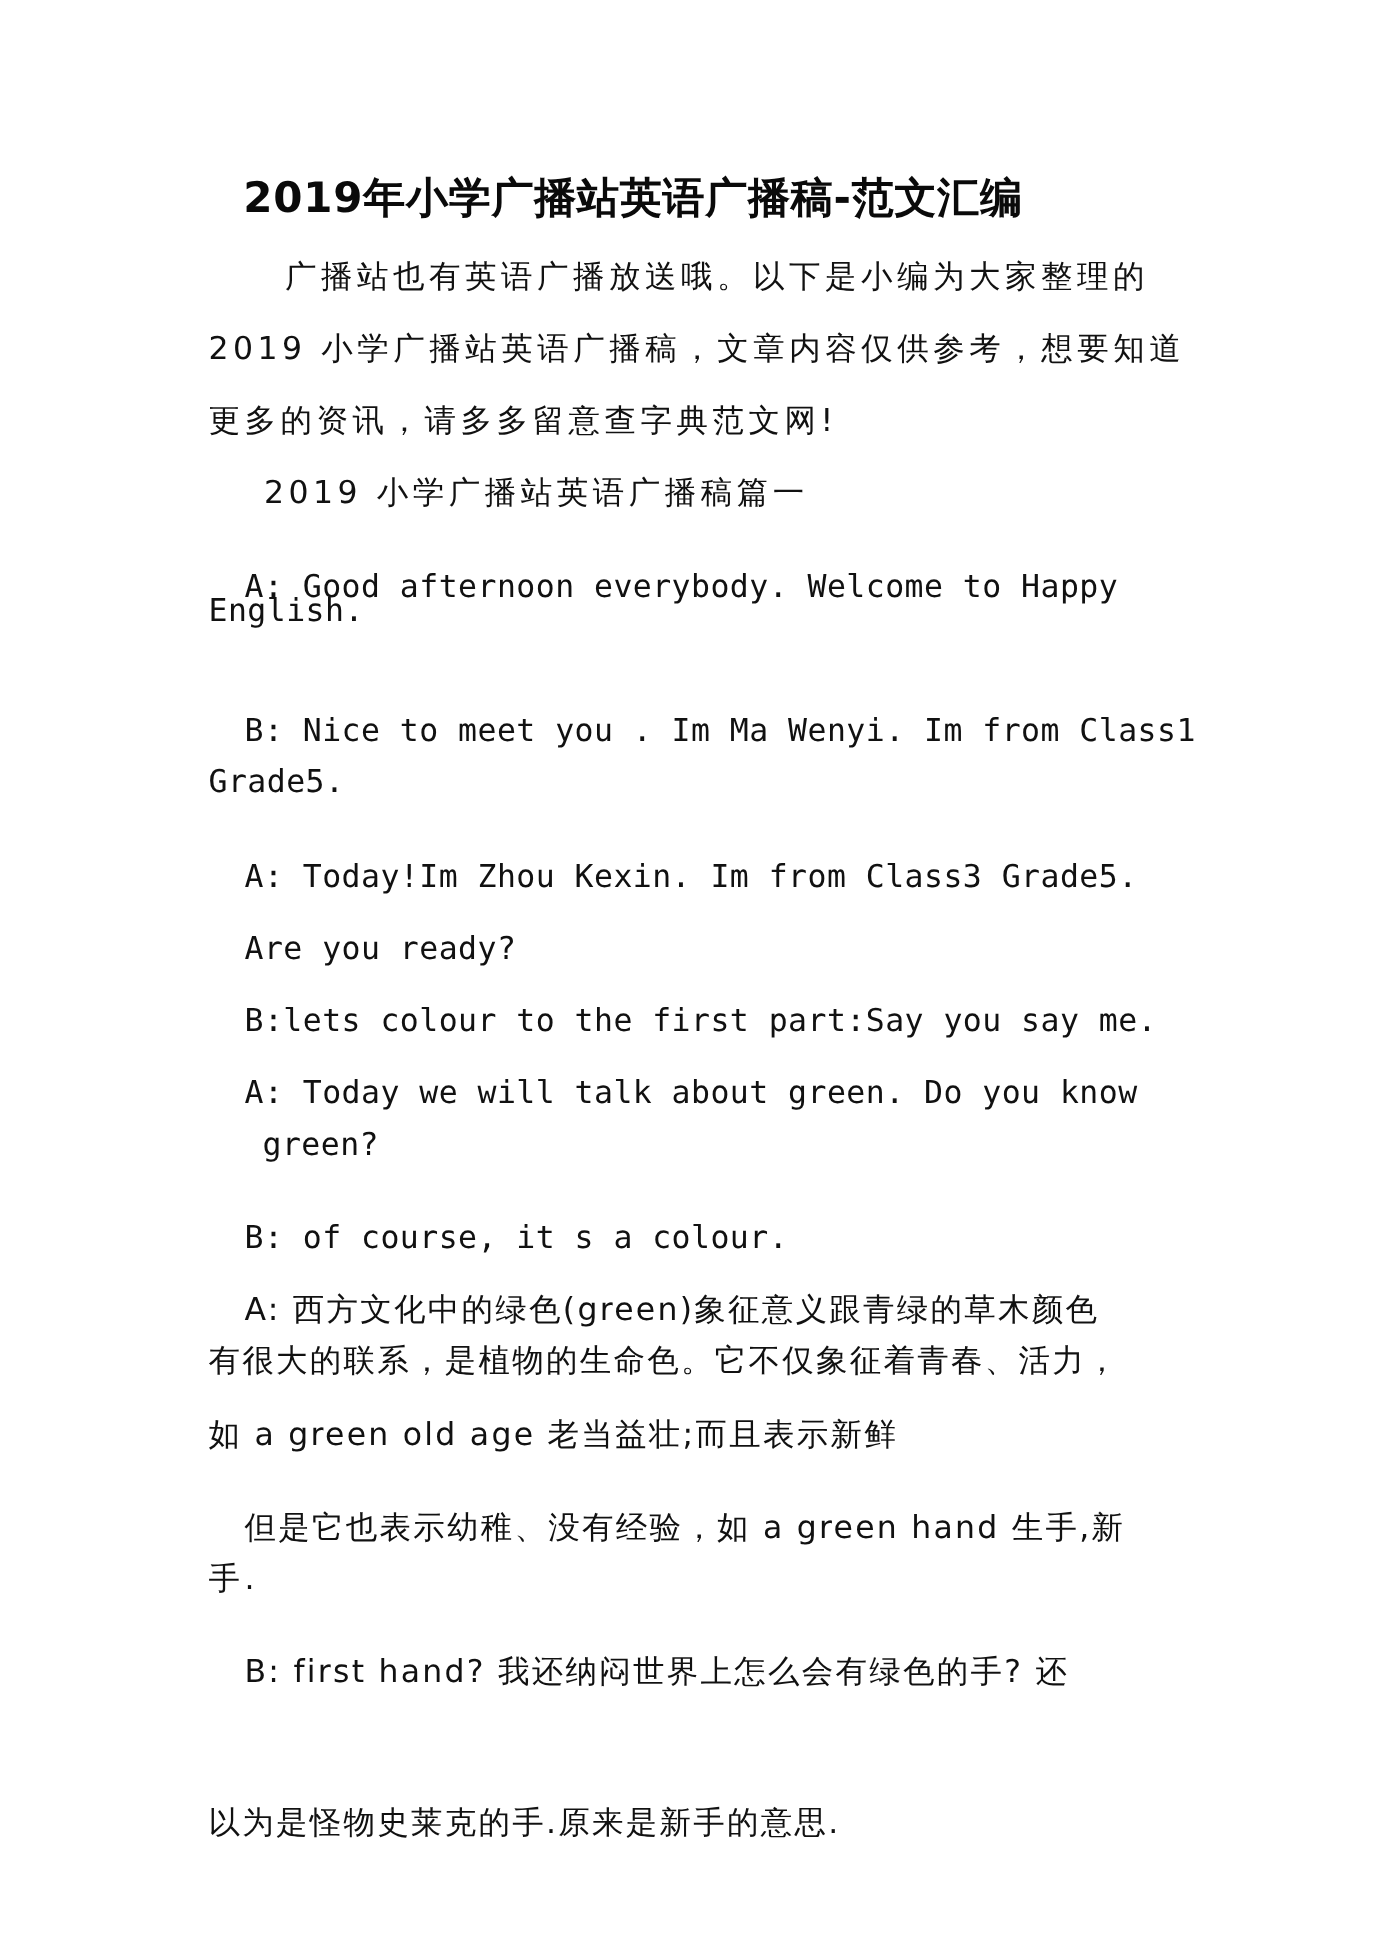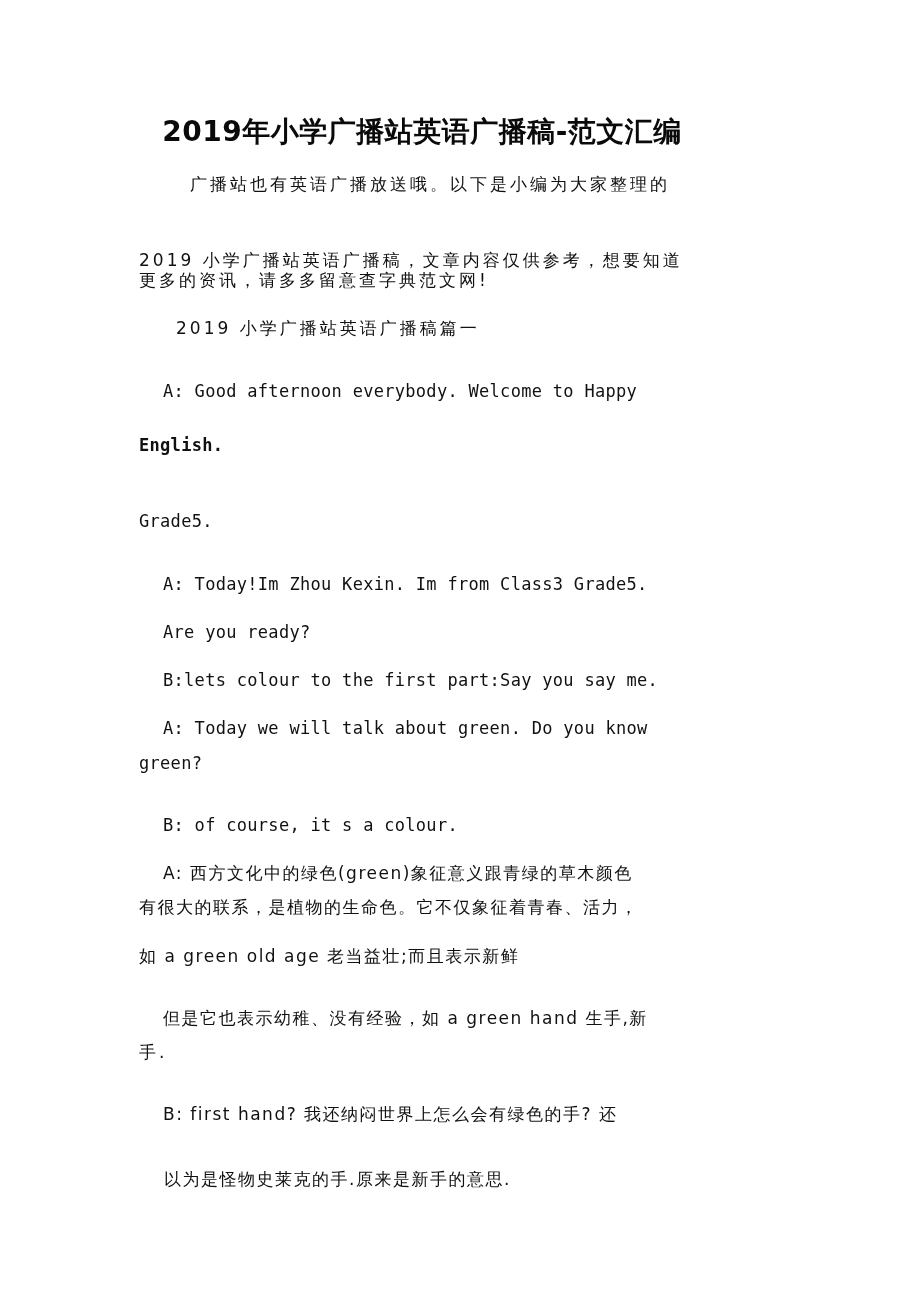--- a/index.html
+++ b/index.html
@@ -33,56 +33,57 @@
       font-size: 28px;
       line-height: 40px;
       letter-spacing: 0.5px;
       color: #0a0a0a;
     }
     .line {
       position: absolute;
       left: 139px;
       white-space: nowrap;
       font-family: "DejaVu Sans Mono", "Liberation Mono", monospace;
-      font-size: 17px;
+      font-size: 21px;
       line-height: 30px;
       color: #111111;
       letter-spacing: 0.3px;
     }
     .line.cjk {
       font-family: "DejaVu Sans", "Liberation Sans", sans-serif;
       letter-spacing: 3px;
     }
     .indent1 { left: 163px; margin-top: 14px; }
     .indent2 { left: 176px; }
     .indent3 { left: 190px; }
   </style>
 </head>
 <body>
 
 <div class="page">
 
   <div class="title">2019年小学广播站英语广播稿-范文汇编</div>
 
   <div class="line cjk indent3" style="top:169px;">广播站也有英语广播放送哦。以下是小编为大家整理的</div>
-  <div class="line cjk" style="top:217px;margin-top:28px;">2019 小学广播站英语广播稿，文章内容仅供参考，想要知道</div>
+  <div class="line cjk" style="top:217px;">2019 小学广播站英语广播稿，文章内容仅供参考，想要知道</div>
   <div class="line cjk" style="top:265px;">更多的资讯，请多多留意查字典范文网!</div>
 
   <div class="line cjk indent2" style="top:313px;">2019 小学广播站英语广播稿篇一</div>
 
   <div class="line indent1" style="top:362px;">A: Good afternoon everybody. Welcome to Happy</div>
-  <div class="line" style="top:430px;font-weight:bold;">English.</div>
+  <div class="line" style="top:392px;">English.</div>
+  <div class="line indent1" style="top:458px;">B: Nice to meet you . Im Ma Wenyi. Im from Class1</div>
   <div class="line" style="top:506px;">Grade5.</div>
   <div class="line indent1" style="top:555px;">A: Today!Im Zhou Kexin. Im from Class3 Grade5.</div>
   <div class="line indent1" style="top:603px;">Are you ready?</div>
   <div class="line indent1" style="top:651px;">B:lets colour to the first part:Say you say me.</div>
   <div class="line indent1" style="top:699px;">A: Today we will talk about green. Do you know</div>
-  <div class="line" style="top:748px;">green?</div>
+  <div class="line" style="top:748px;margin-left:36px;">green?</div>
   <div class="line indent1" style="top:796px;">B: of course, it s a colour.</div>
   <div class="line cjk indent1" style="top:844px; letter-spacing:1.5px;">A: 西方文化中的绿色(green)象征意义跟青绿的草木颜色</div>
   <div class="line cjk" style="top:892px; letter-spacing:1.5px;">有很大的联系，是植物的生命色。它不仅象征着青春、活力，</div>
   <div class="line cjk" style="top:941px; letter-spacing:1.5px;">如 a green old age 老当益壮;而且表示新鲜</div>
   <div class="line cjk indent1" style="top:989px; letter-spacing:1.5px;">但是它也表示幼稚、没有经验，如 a green hand 生手,新</div>
   <div class="line cjk" style="top:1037px;">手.</div>
   <div class="line cjk indent1" style="top:1085px; letter-spacing:1.5px;">B: first hand? 我还纳闷世界上怎么会有绿色的手? 还</div>
-  <div class="line cjk" style="top:1164px; letter-spacing:1.5px;margin-left:25px;">以为是怪物史莱克的手.原来是新手的意思.</div>
+  <div class="line cjk" style="top:1200px; letter-spacing:1.5px;">以为是怪物史莱克的手.原来是新手的意思.</div>
 
 </div>
 
 </body></html>

